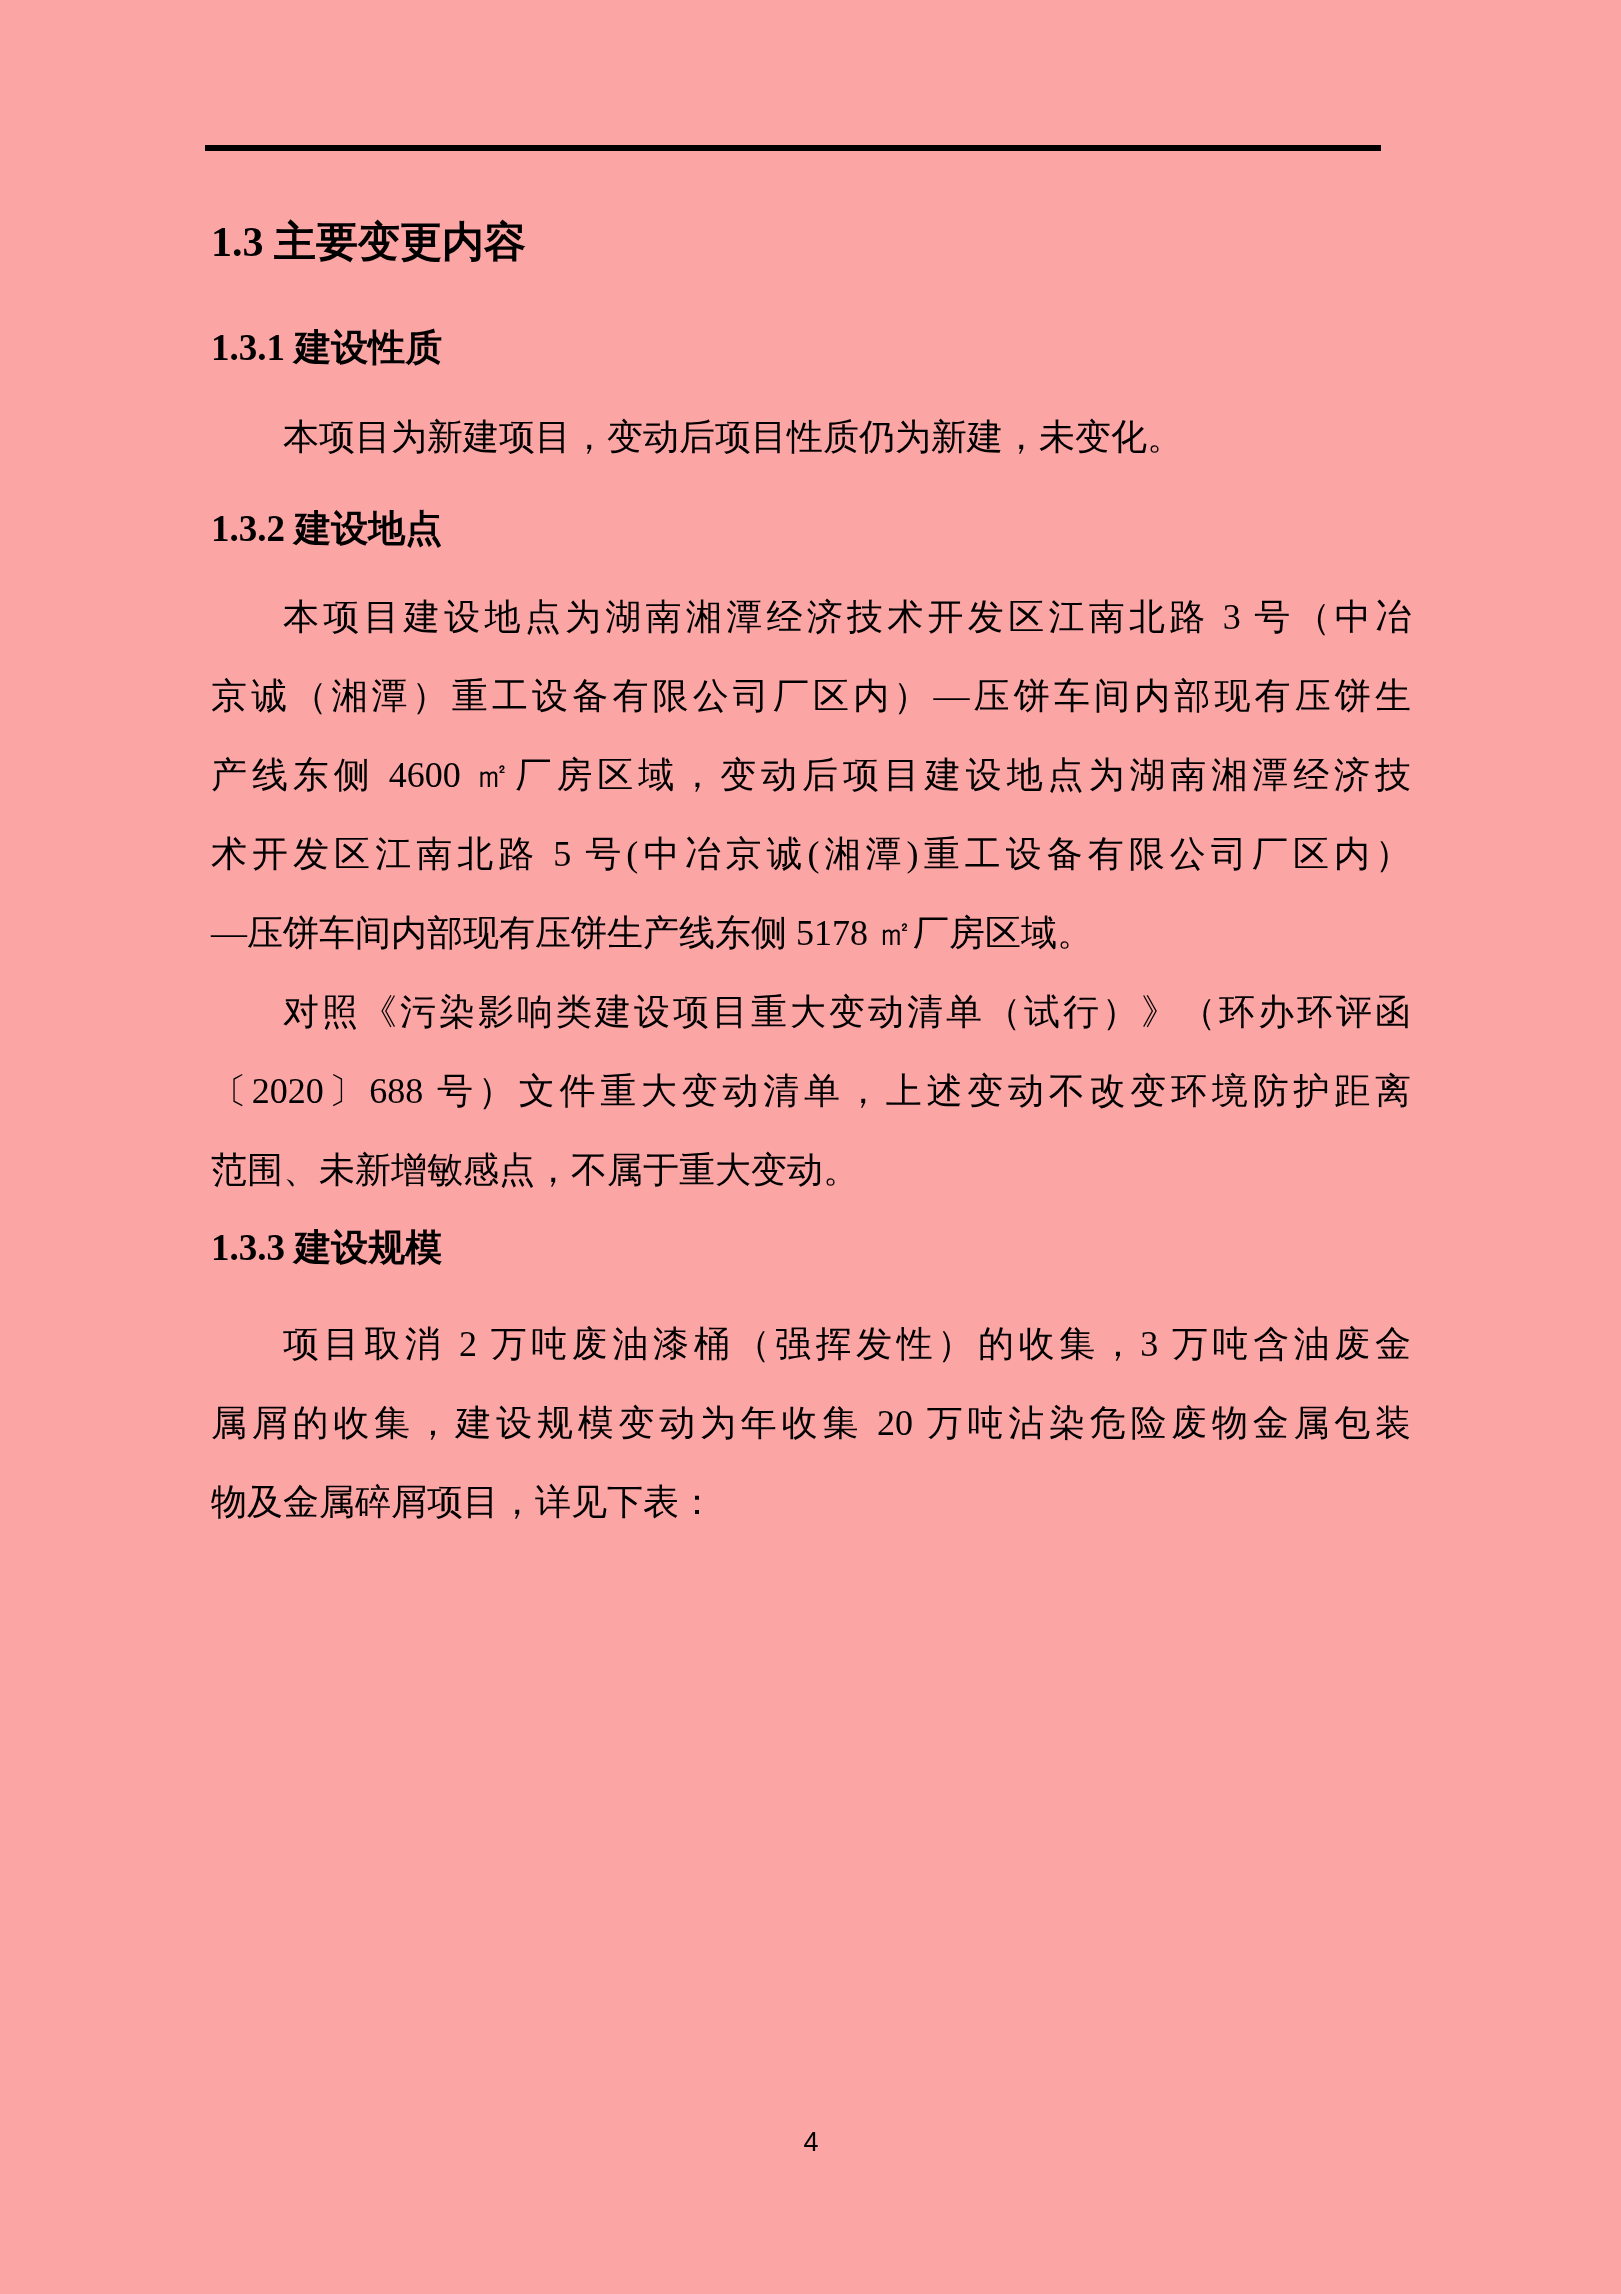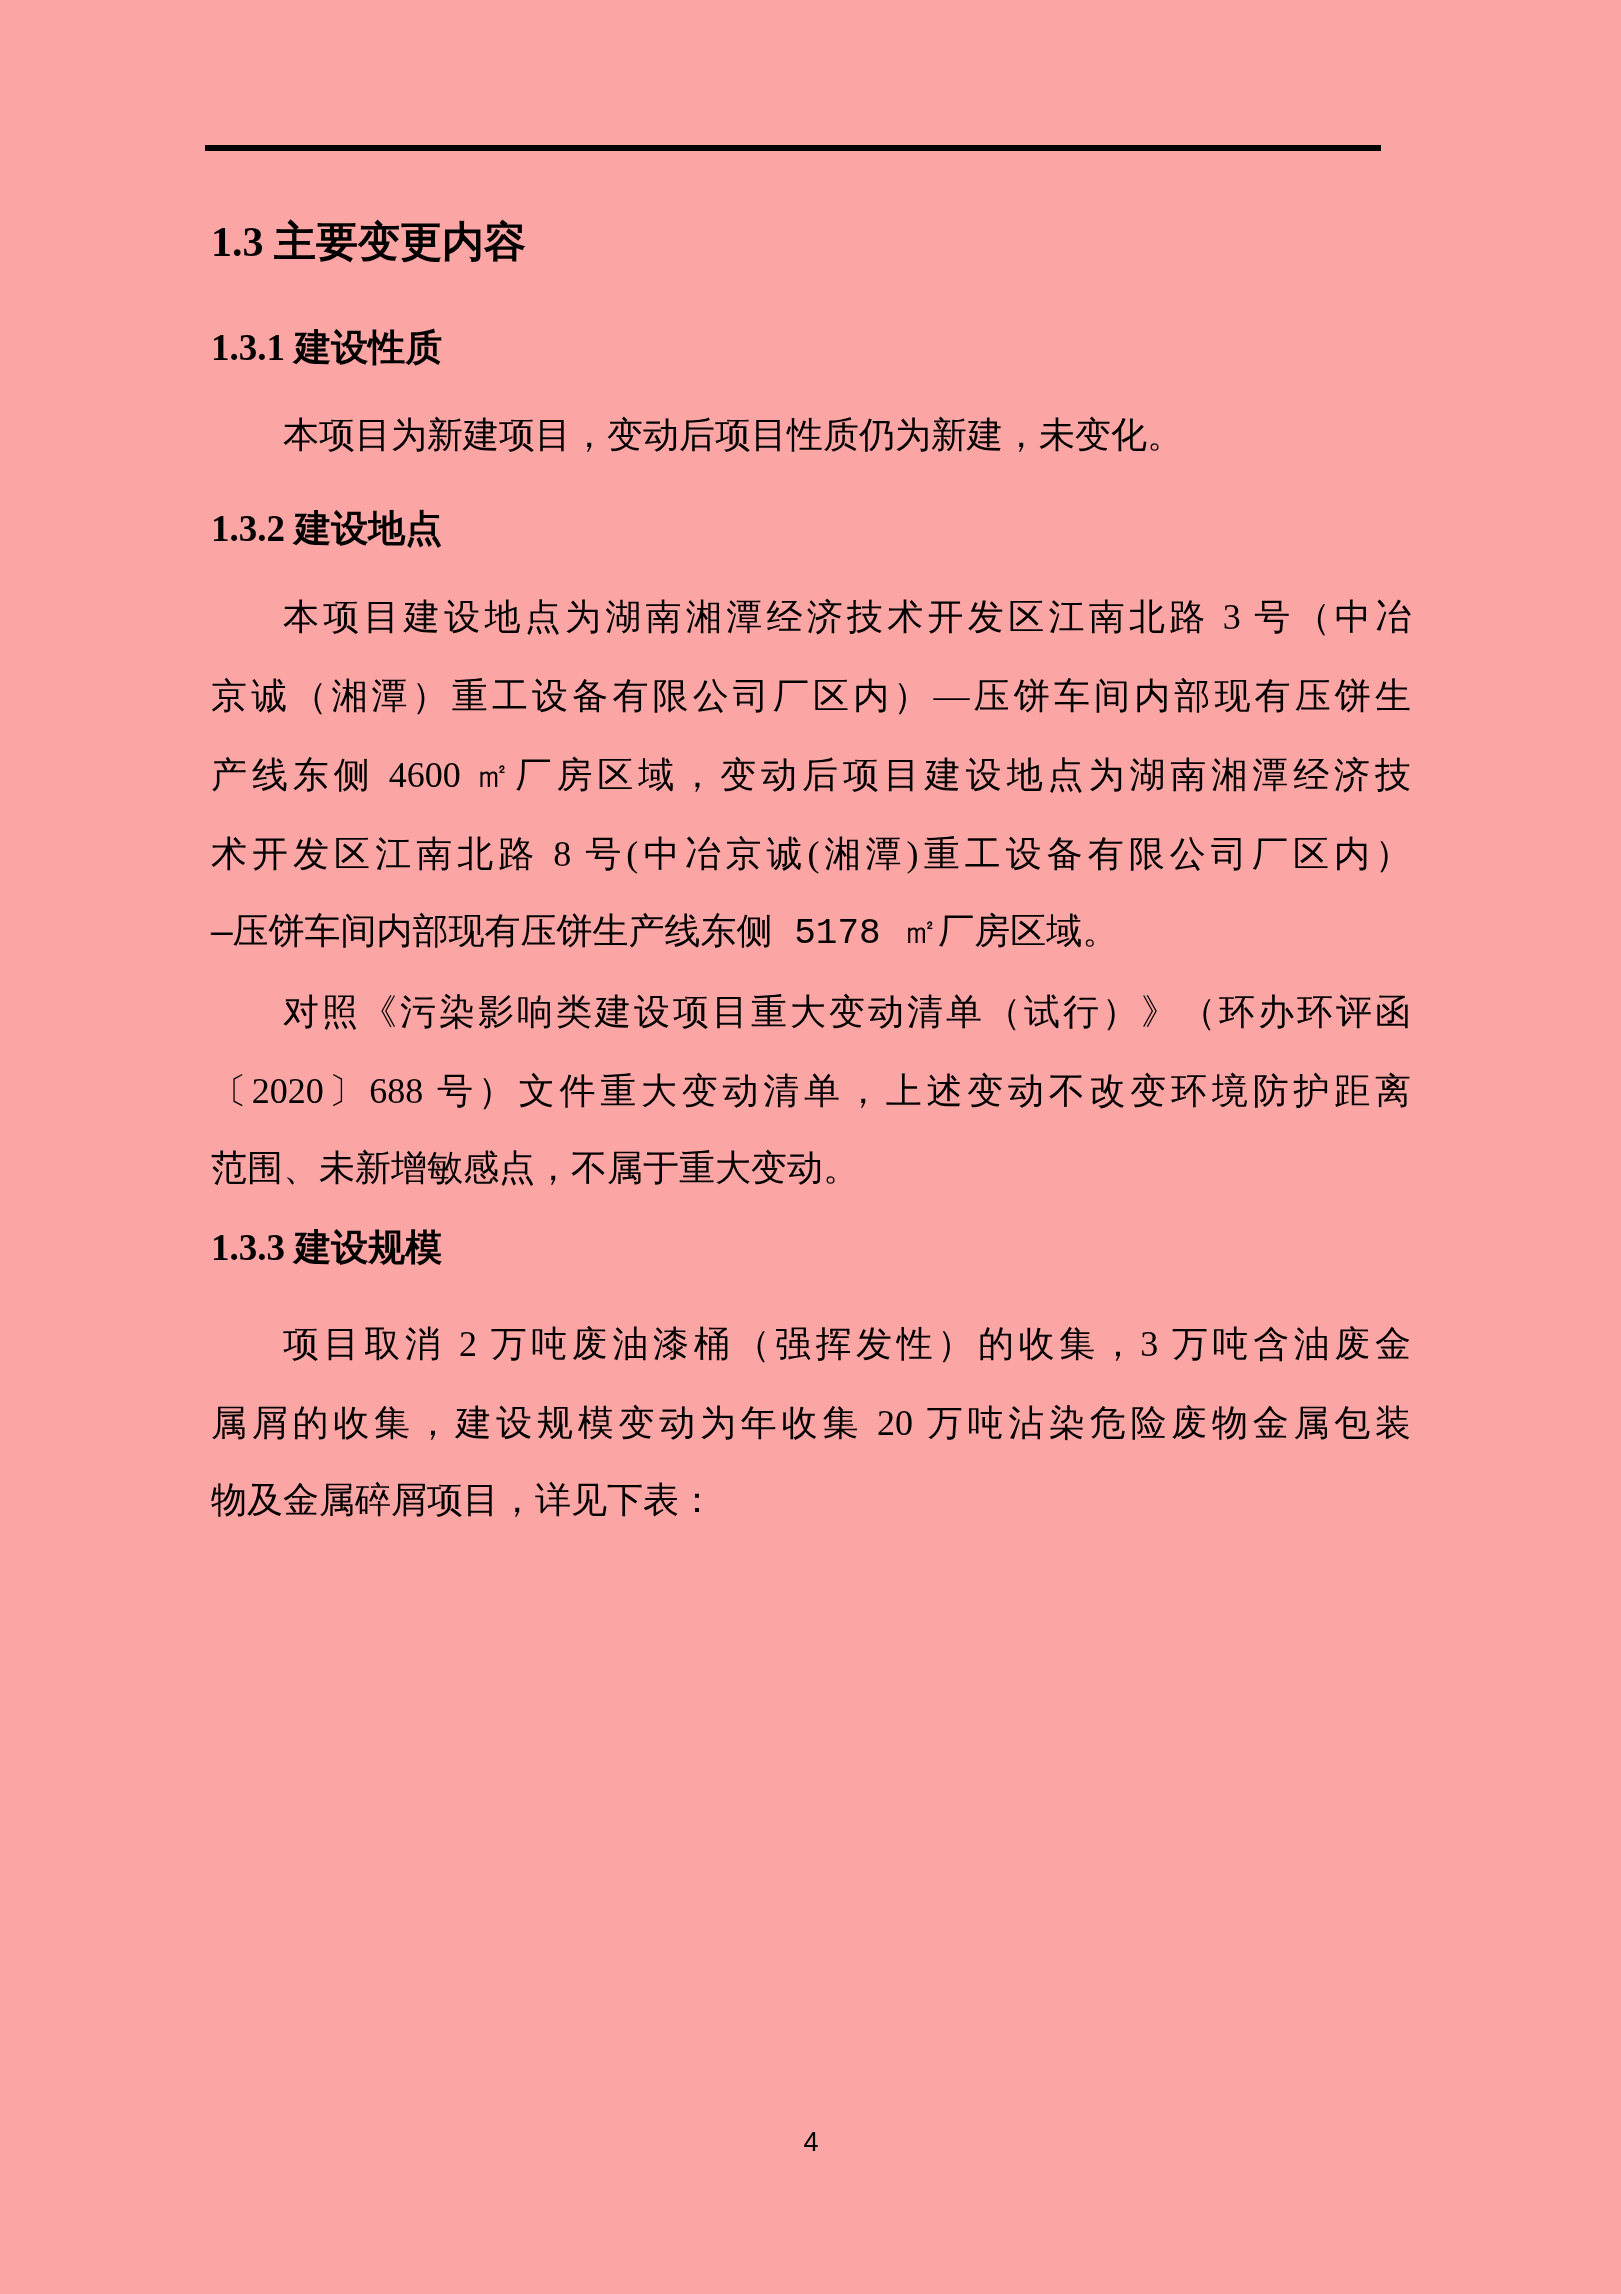--- a/index.html
+++ b/index.html
@@ -53,21 +53,20 @@
   }
   .para.first { margin-top: 25.5px; }
   .para.s133p { margin-top: 33px; }
   .pline {
     text-align: justify;
     text-align-last: justify;
   }
   .pline.last {
     text-align: left;
     text-align-last: left;
-    font-family: Liberation Mono, monospace;
   }
   .pline.indent {
     text-indent: 2em;
   }
   .page-number {
     position: absolute;
     left: 0;
     top: 2126px;
     width: 100%;
     text-align: center;
@@ -92,21 +91,21 @@
     <div class="para first">
       <div class="pline indent last">本项目为新建项目，变动后项目性质仍为新建，未变化。</div>
     </div>
 
     <div class="h2 s132">1.3.2 建设地点</div>
 
     <div class="para first">
       <div class="pline indent">本项目建设地点为湖南湘潭经济技术开发区江南北路 3 号（中冶</div>
       <div class="pline">京诚（湘潭）重工设备有限公司厂区内）—压饼车间内部现有压饼生</div>
       <div class="pline">产线东侧 4600 ㎡厂房区域，变动后项目建设地点为湖南湘潭经济技</div>
-      <div class="pline">术开发区江南北路 8 号(中冶京诚(湘潭)重工设备有限公司厂区内）</div>
+      <div class="pline">术开发区江南北路 5 号(中冶京诚(湘潭)重工设备有限公司厂区内）</div>
       <div class="pline last">—压饼车间内部现有压饼生产线东侧 5178 ㎡厂房区域。</div>
     </div>
 
 
     <div class="para">
       <div class="pline indent">对照《污染影响类建设项目重大变动清单（试行）》（环办环评函</div>
       <div class="pline">〔2020〕688 号）文件重大变动清单，上述变动不改变环境防护距离</div>
       <div class="pline last">范围、未新增敏感点，不属于重大变动。</div>
     </div>
 

